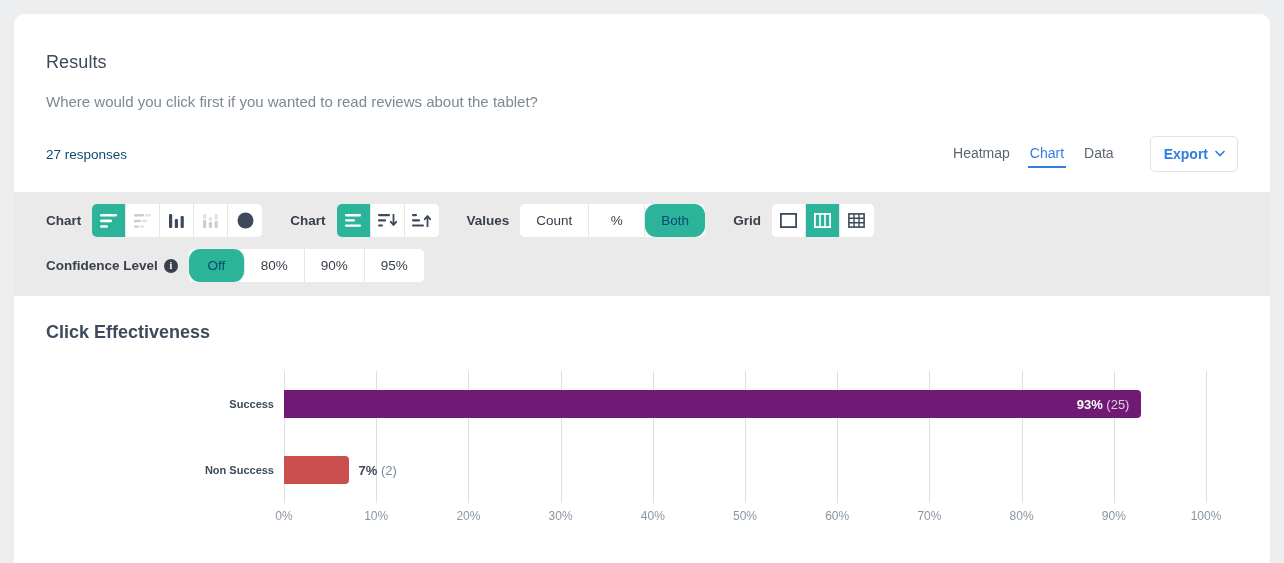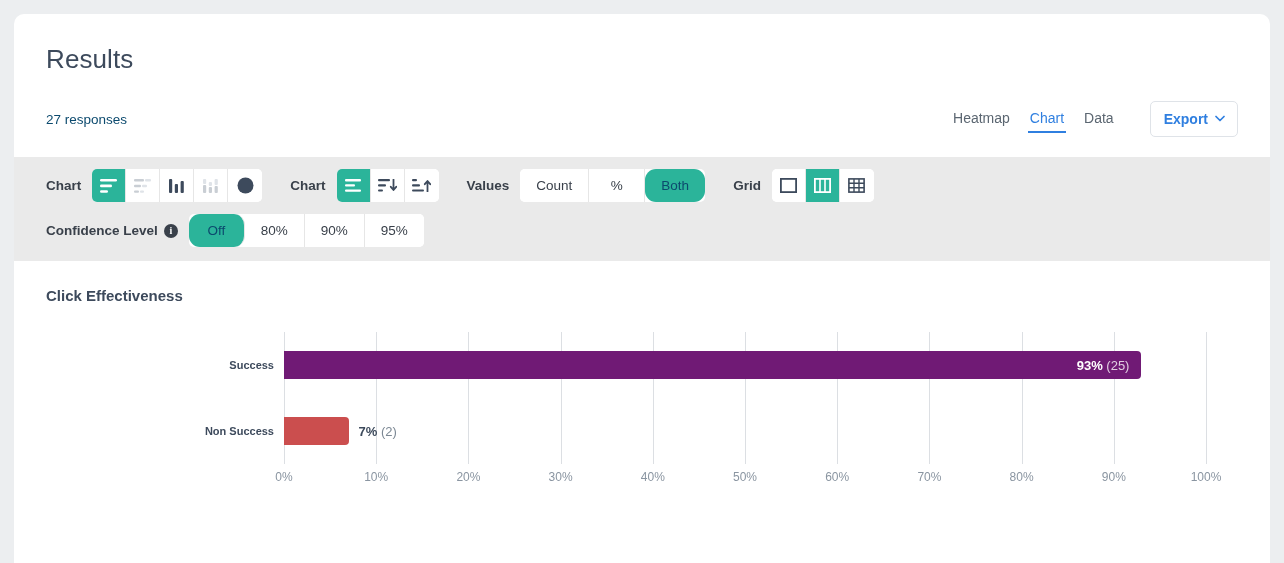--- a/index.html
+++ b/index.html
@@ -16,24 +16,25 @@
     border-radius: 10px 10px 0 0;
     width: 1256px;
     height: 549px;
     overflow: hidden;
     position: relative;
   }
 
   
   .card-header { padding: 30px 32px 0 32px; }
   .title {
-    font-size: 26px;
+    font-size: 18px;
     color: #3d4a5c;
     font-weight: 400;
     letter-spacing: .1px;
+    margin-top: 8px;
   }
   .question {
     margin-top: 20px;
     font-size: 15px;
     color: #7c8894;
     font-weight: 400;
   }
   .meta-row {
     margin-top: 26px;
     display: flex;
@@ -128,21 +129,21 @@
     font-weight: bold;
     line-height: 14px;
     text-align: center;
     font-family: "Liberation Serif", serif;
     cursor: pointer;
   }
 
   
   .chart-section { padding: 26px 32px 0 32px; background: #fff; }
   .chart-title {
-    font-size: 15px;
+    font-size: 18px;
     font-weight: bold;
     color: #3d4a5c;
   }
   .chart-wrap {
     position: relative;
     margin-top: 28px;
     height: 160px;
   }
   .plot {
     position: absolute;
@@ -203,20 +204,21 @@
   }
 </style>
 </head>
 <body>
 
 <div class="page">
   <div class="card">
 
     <div class="card-header">
       <div class="title">Results</div>
+      <div class="question">Where would you click first if you wanted to read reviews about the tablet?</div>
 
       <div class="meta-row">
         <div class="responses">27 responses</div>
 
         <div class="header-right">
           <div class="tabs">
             <div class="tab">Heatmap</div>
             <div class="tab active">Chart</div>
             <div class="tab">Data</div>
           </div>

